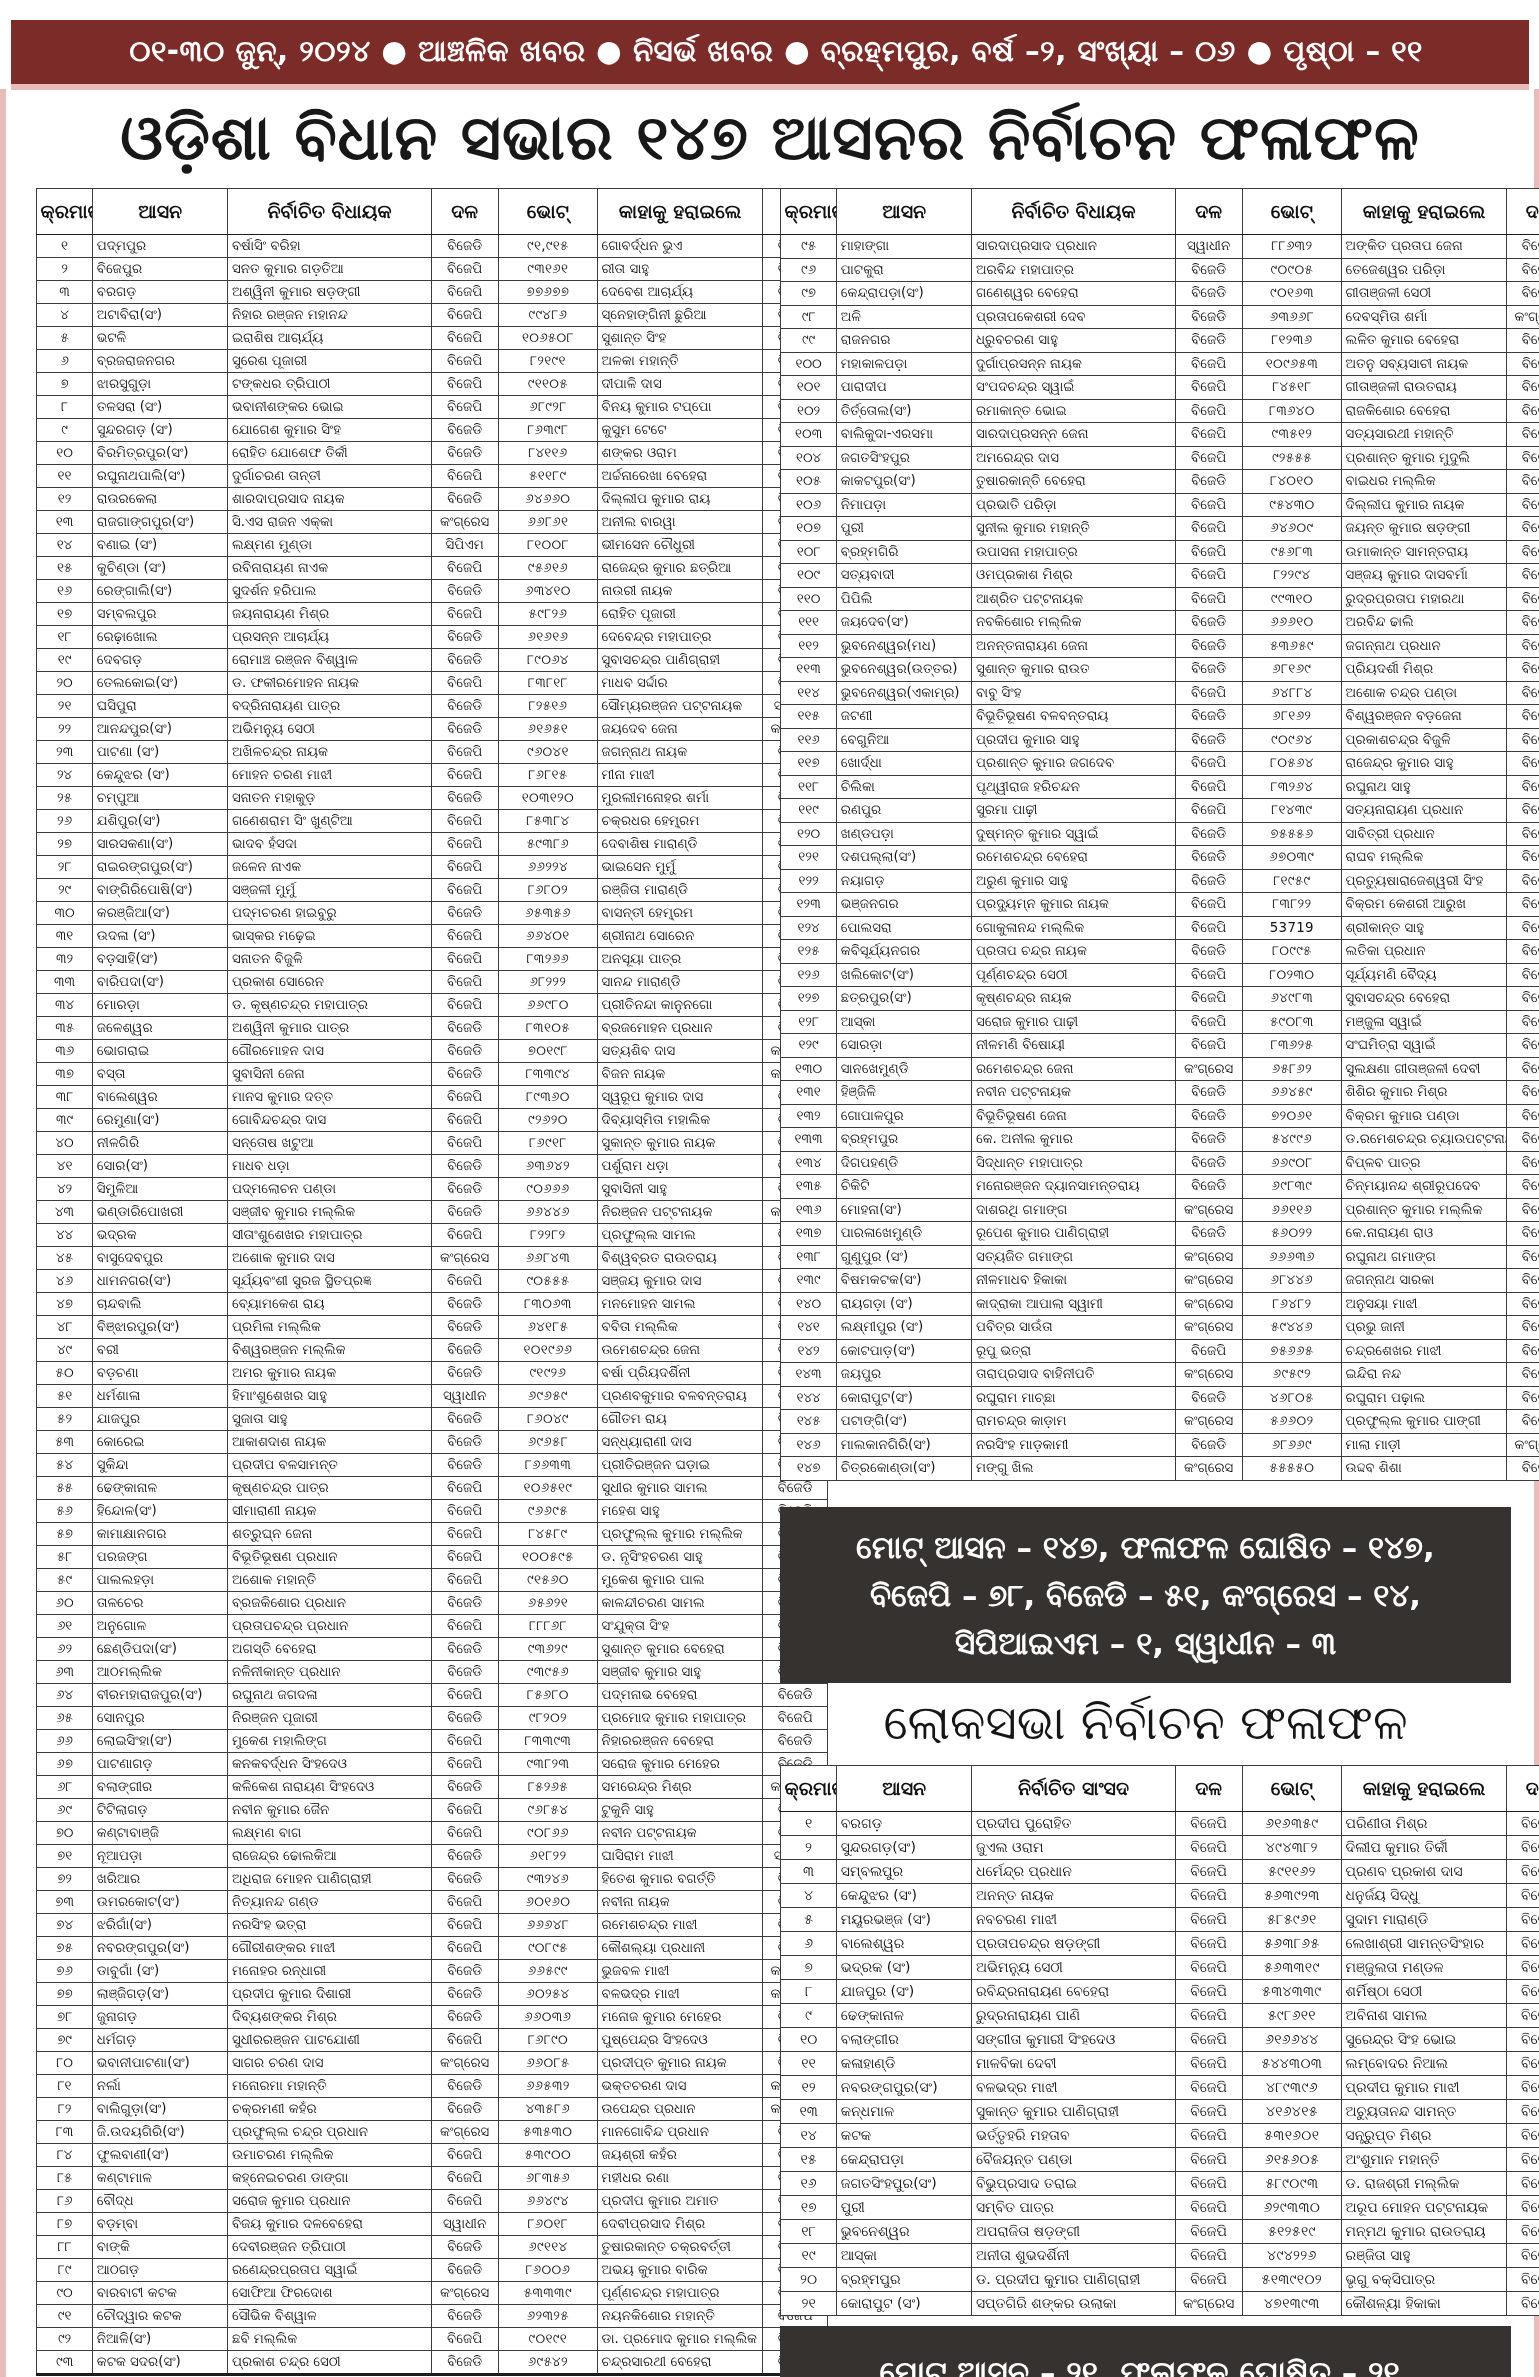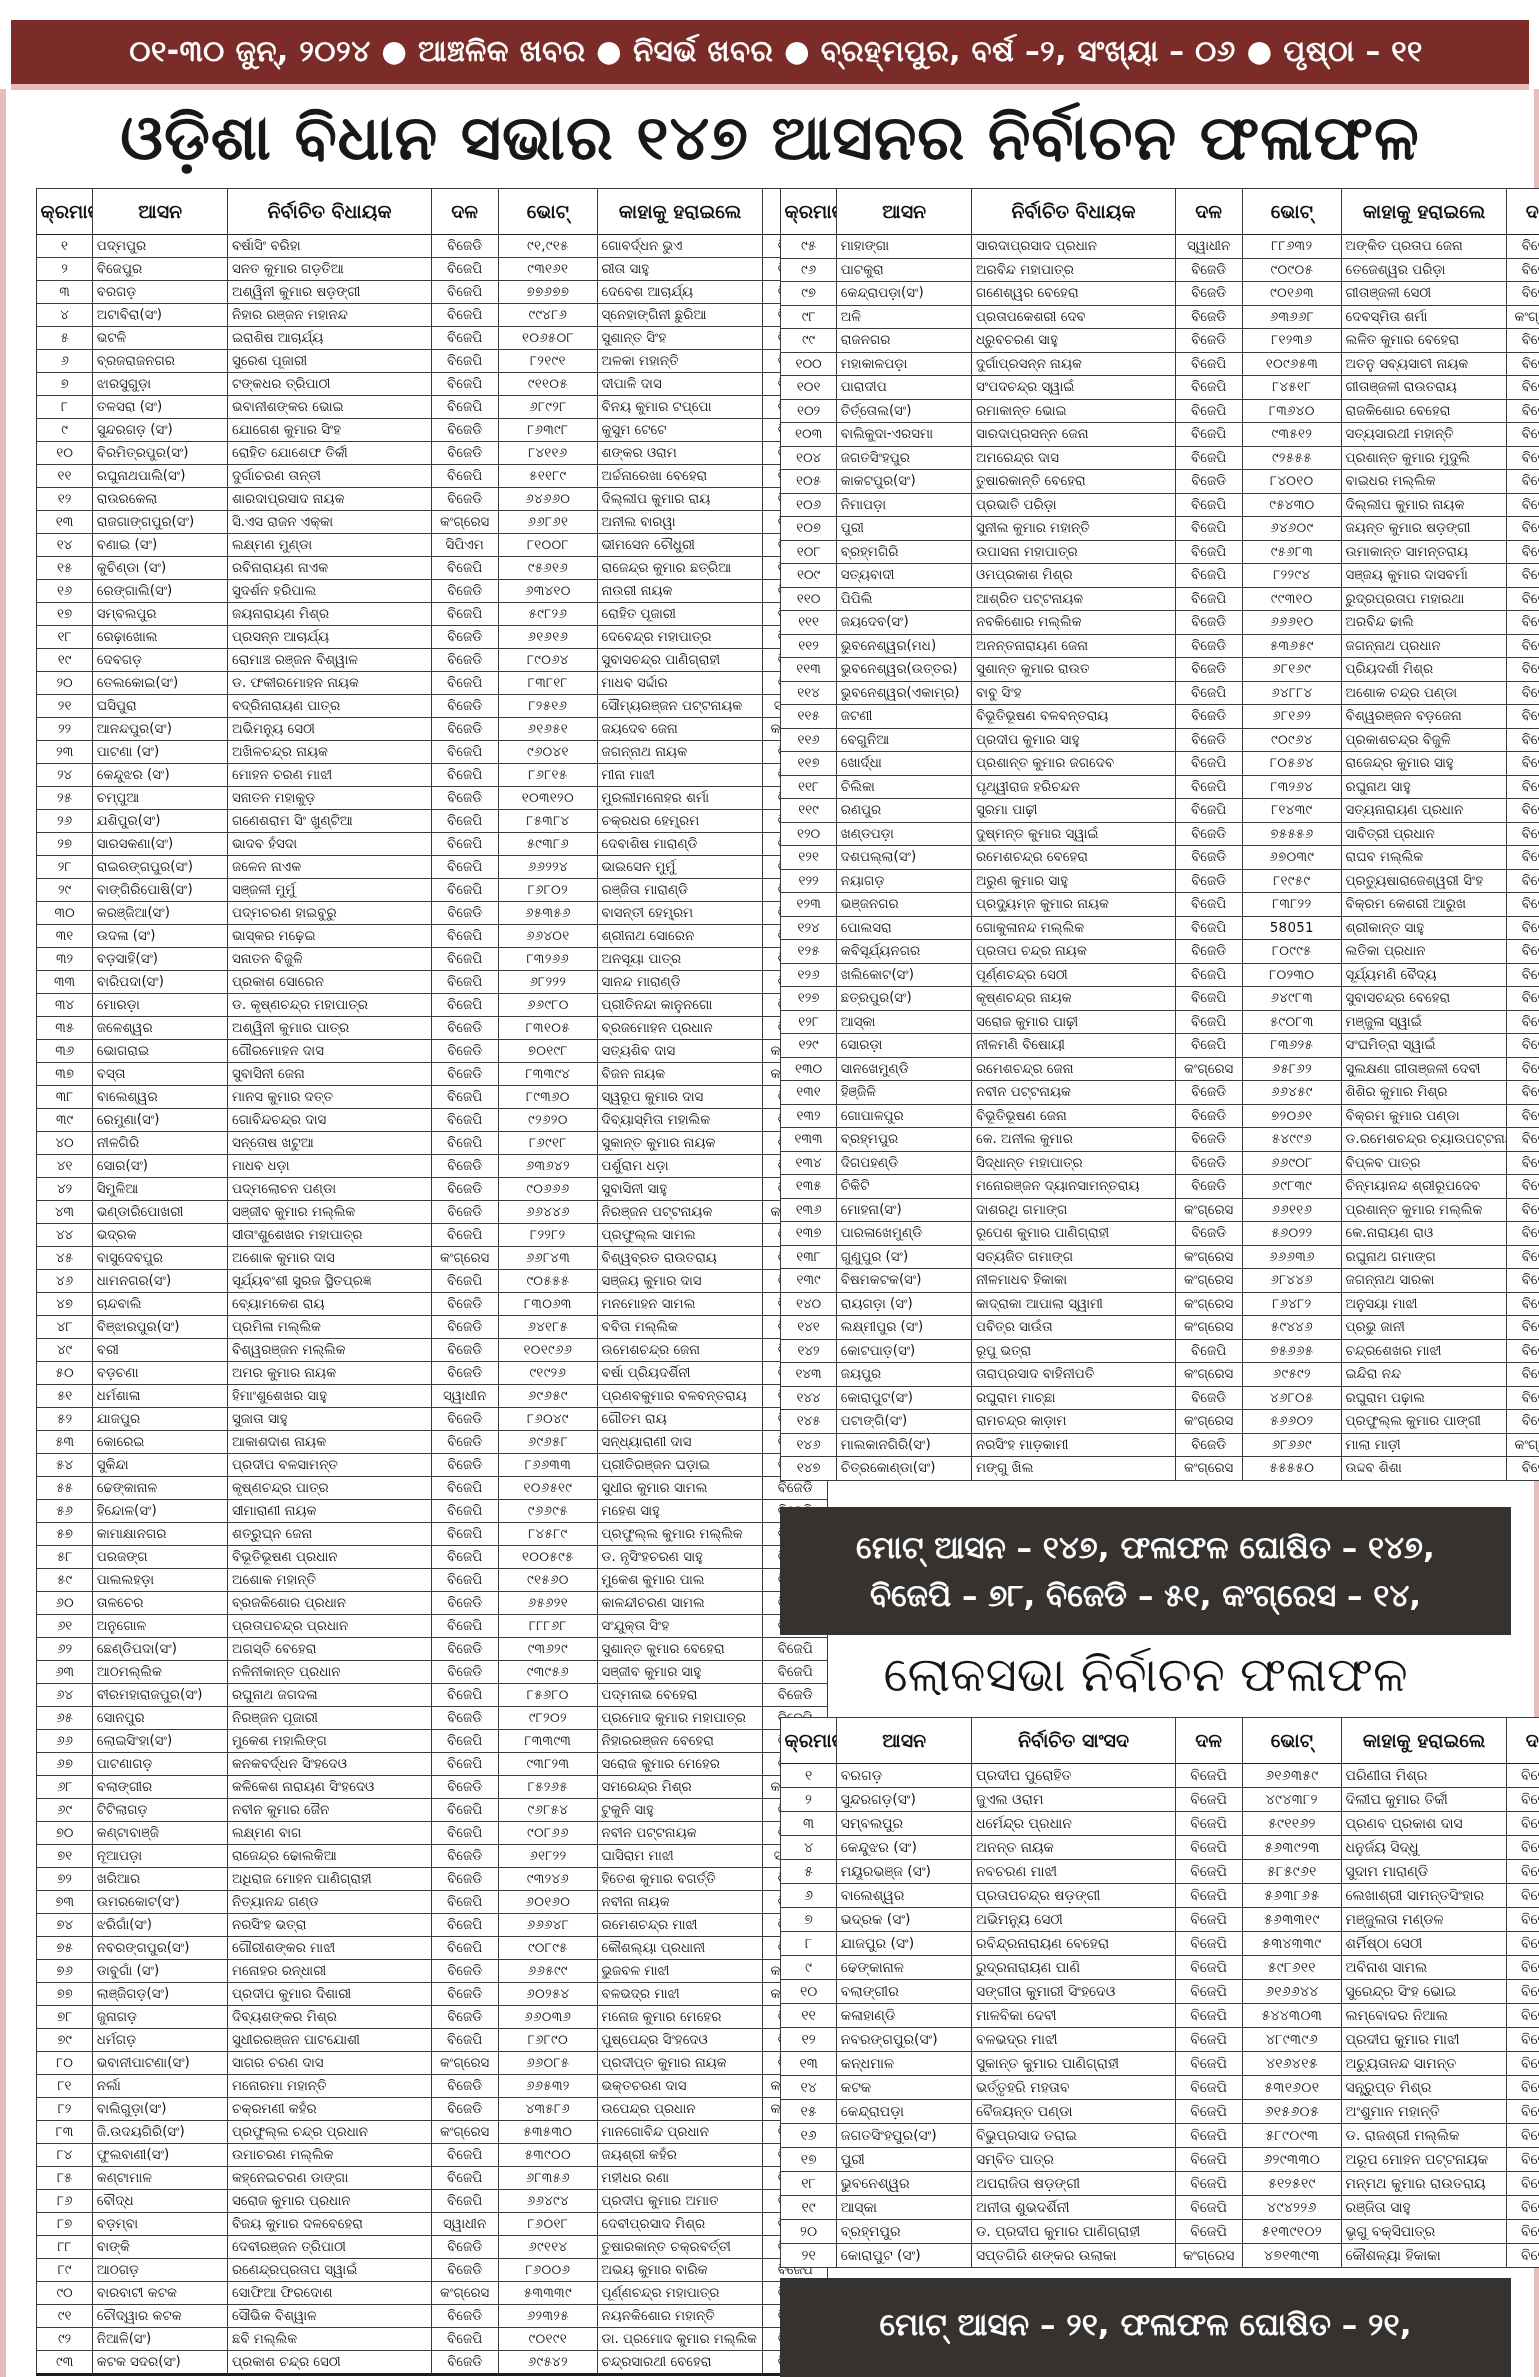--- a/index.html
+++ b/index.html
@@ -1344,21 +1344,21 @@
           <td class="c4">୮୩୮୨୨</td>
           <td class="c5">ବିକ୍ରମ କେଶରୀ ଆରୁଖ</td>
           <td class="c6">ବିଜେଡି</td>
           <td class="c7">୬୬୪୯୮</td>
         </tr>
         <tr>
           <td class="c0">୧୨୪</td>
           <td class="c1">ପୋଲସରା</td>
           <td class="c2">ଗୋକୁଳାନନ୍ଦ ମଲ୍ଲିକ</td>
           <td class="c3">ବିଜେପି</td>
-          <td class="c4">58051</td>
+          <td class="c4">53719</td>
           <td class="c5">ଶ୍ରୀକାନ୍ତ ସାହୁ</td>
           <td class="c6">ବିଜେଡି</td>
           <td class="c7">୬୪୬୯୧</td>
         </tr>
         <tr>
           <td class="c0">୧୨୫</td>
           <td class="c1">କବିସୂର୍ଯ୍ୟନଗର</td>
           <td class="c2">ପ୍ରତାପ ଚନ୍ଦ୍ର ନାୟକ</td>
           <td class="c3">ବିଜେଡି</td>
           <td class="c4">୮୦୯୯୫</td>
@@ -1585,20 +1585,21 @@
           <td class="c5">ଉଦ୍ଦବ ଶିଶା</td>
           <td class="c6">ବିଜେଡି</td>
           <td class="c7">୪୬୩୯୧</td>
         </tr>
       </tbody>
   </table>
 
   <div class="summary-box" id="summary-vs">
     <div class="line">ମୋଟ୍ ଆସନ – ୧୪୭, ଫଳାଫଳ ଘୋଷିତ – ୧୪୭,</div>
     <div class="line">ବିଜେପି – ୭୮, ବିଜେଡି – ୫୧, କଂଗ୍ରେସ – ୧୪,</div>
+    <div class="line">ସିପିଆଇଏମ – ୧, ସ୍ୱାଧୀନ – ୩</div>
   </div>
 
   <div class="ls-title">ଲୋକସଭା ନିର୍ବାଚନ ଫଳାଫଳ</div>
 
   <table class="results" id="table-ls">
     <thead>
         <tr id="head-ls">
           <th class="c0">କ୍ରମାଙ୍କ</th>
           <th class="c1">ଆସନ</th>
           <th class="c2">ନିର୍ବାଚିତ ସାଂସଦ</th>

